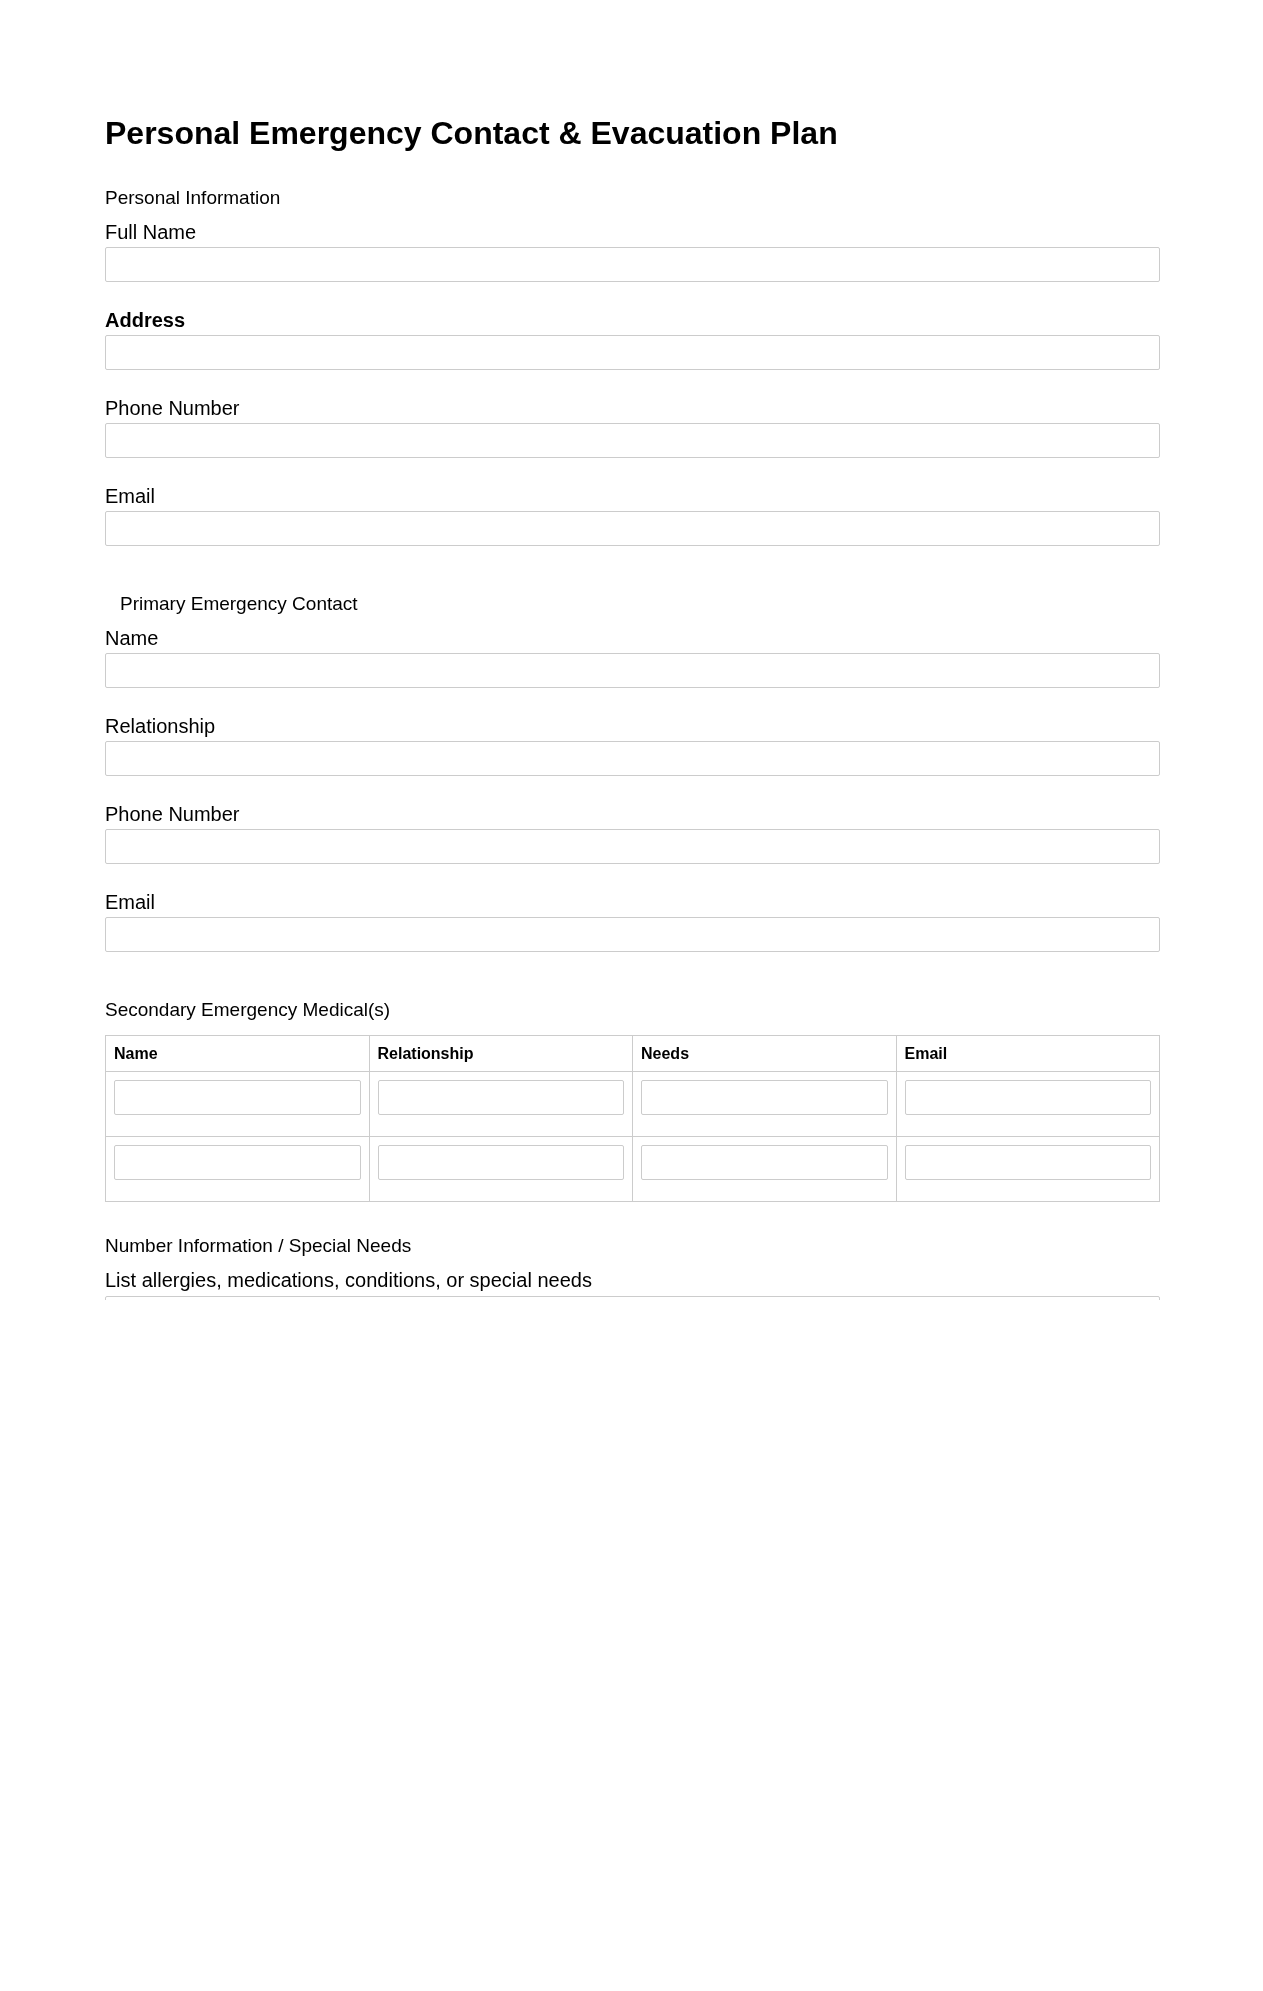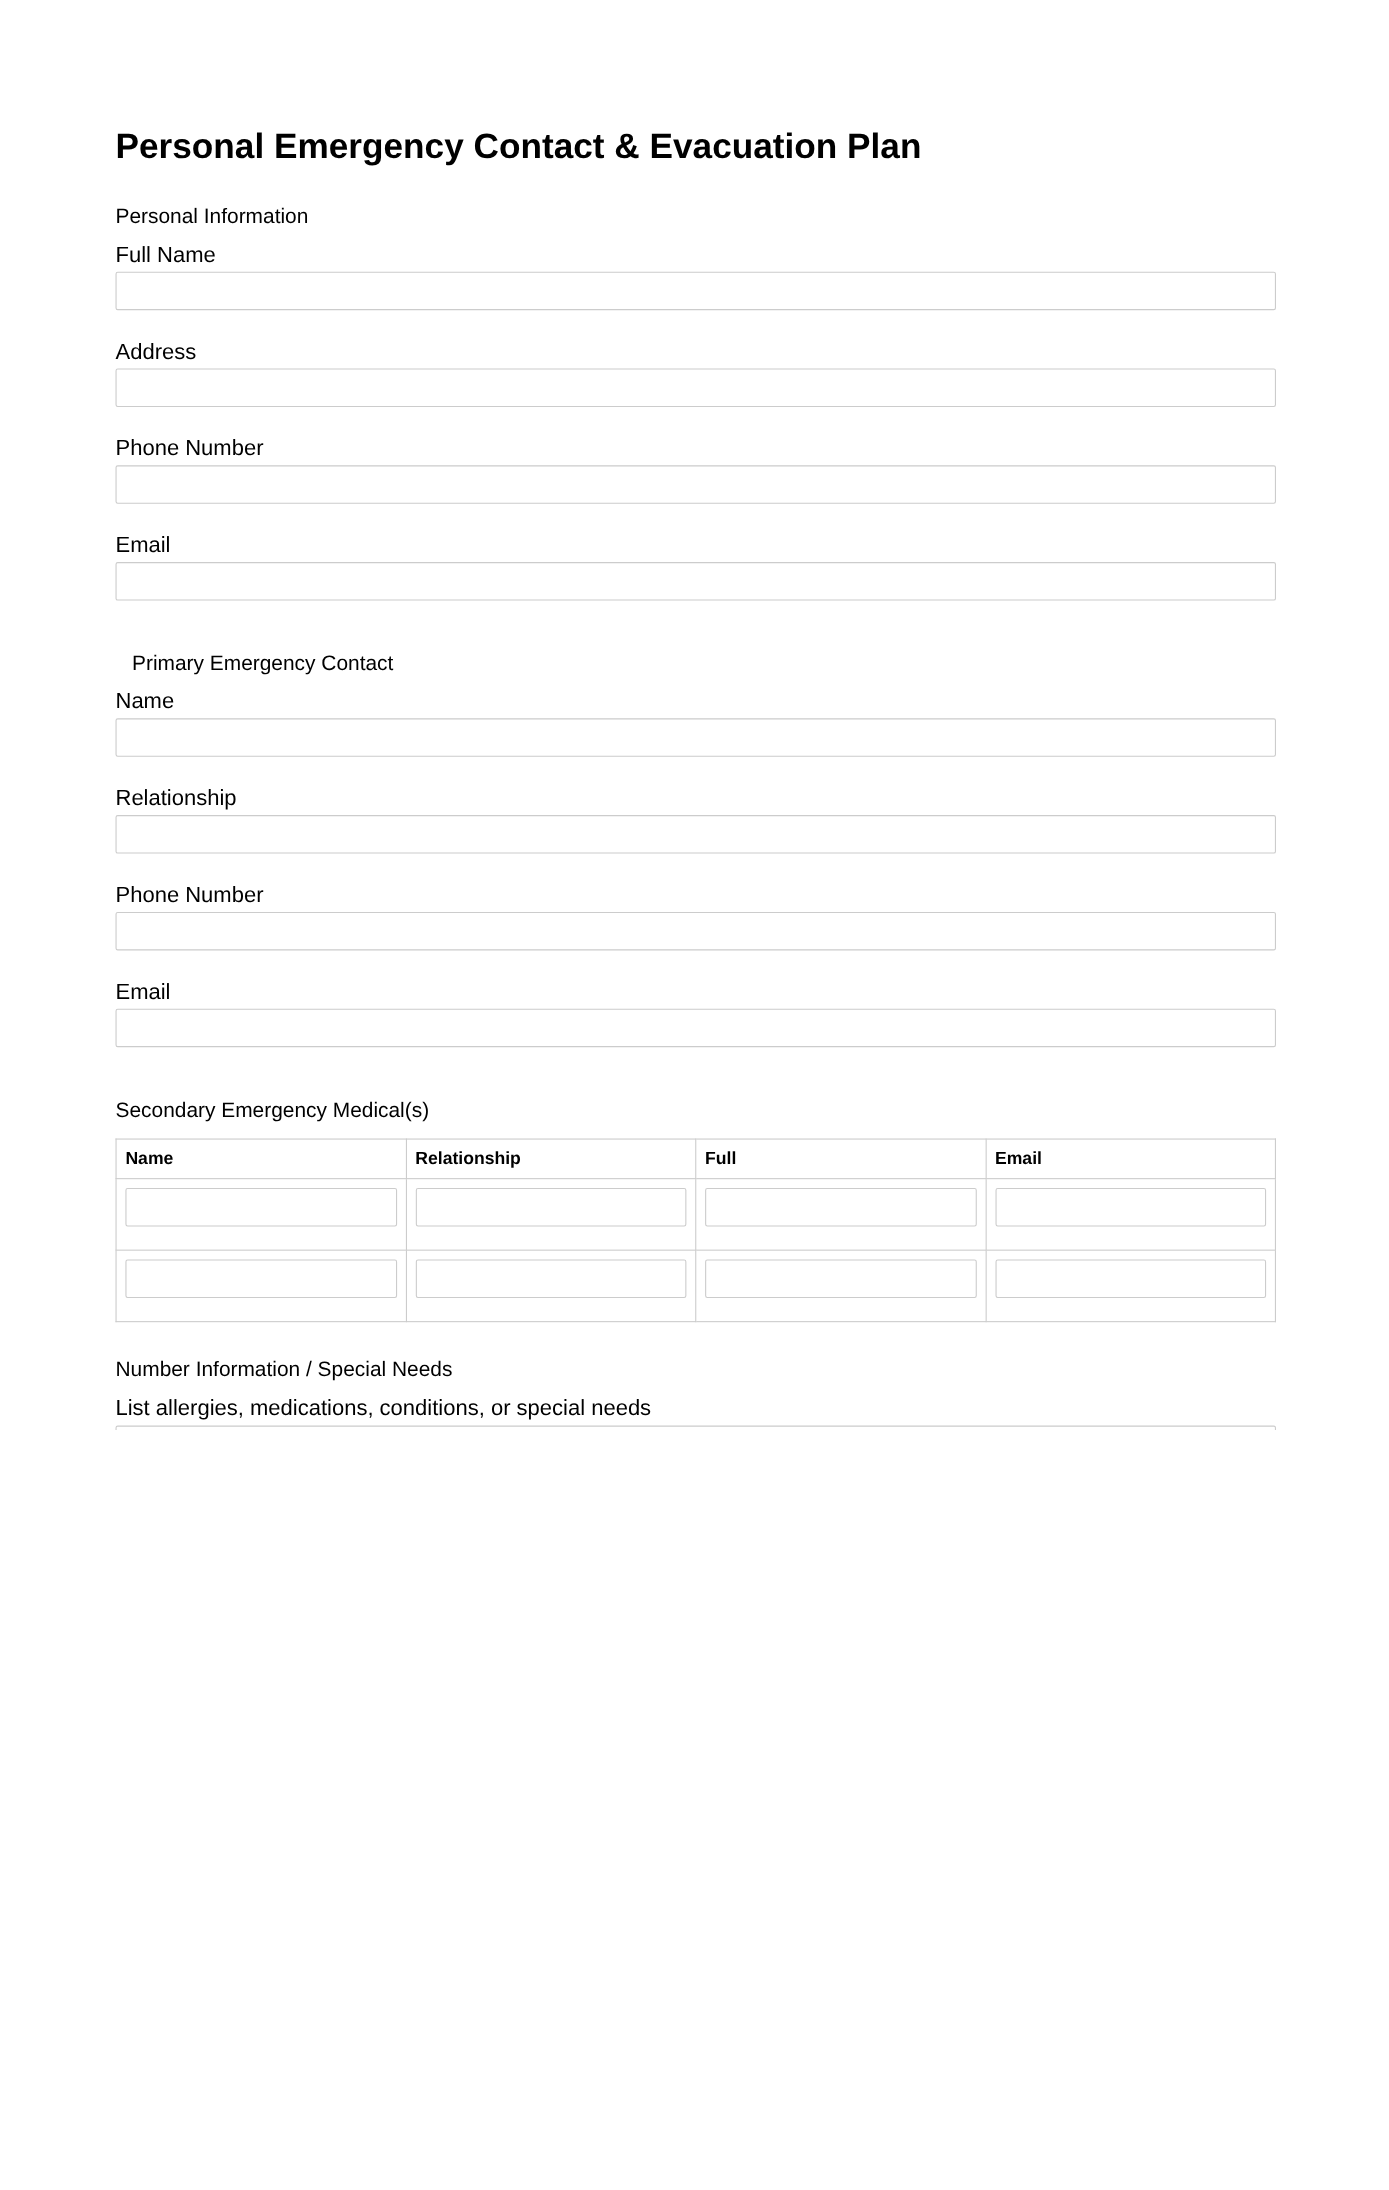--- a/index.html
+++ b/index.html
@@ -122,21 +122,21 @@
 <div class="page">
   <div class="content">
 
     <h1>Personal Emergency Contact &amp; Evacuation Plan</h1>
 
     <h2 style="top:186px;">Personal Information</h2>
 
     <div class="label" style="top:222px;">Full Name</div>
     <input class="text-input" style="top: 247px;" type="text" value="">
 
-    <div class="label" style="top:310px;">Address</div>
+    <div class="label" style="top:310px;font-weight:bold;">Address</div>
     <input class="text-input" style="top: 335px;" type="text" value="">
 
     <div class="label" style="top:398px;">Phone Number</div>
     <input class="text-input" style="top: 423px;" type="text" value="">
 
     <div class="label" style="top:486px;">Email</div>
     <input class="text-input" style="top: 511px;" type="text" value="">
 
     <h2 style="top:592px;margin-left:15px;">Primary Emergency Contact</h2>
 
@@ -152,21 +152,21 @@
     <div class="label" style="top:892px;">Email</div>
     <input class="text-input" style="top: 917px;" type="text" value="">
 
     <h2 style="top:998px;">Secondary Emergency Medical(s)</h2>
 
     <table class="contacts">
       <thead>
         <tr>
           <th>Name</th>
           <th>Relationship</th>
-          <th>Full</th>
+          <th>Needs</th>
           <th>Email</th>
         </tr>
       </thead>
       <tbody>
         <tr>
           <td>
               <input type="text" value="" style="">
             </td>
           <td>
               <input type="text" value="" style="">

